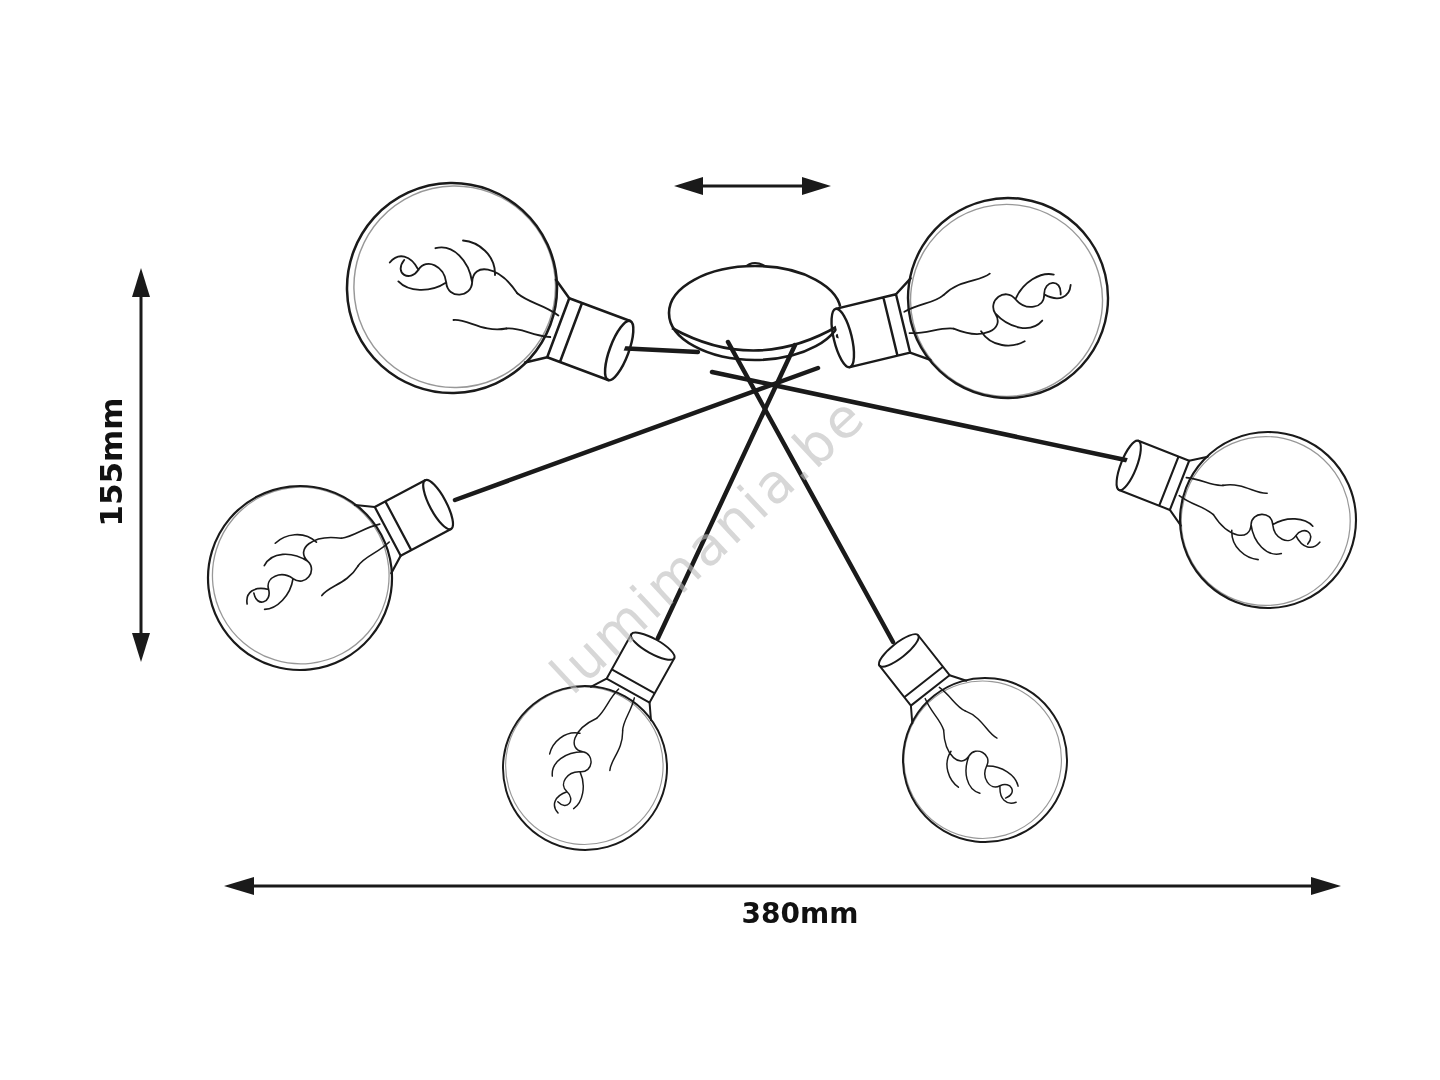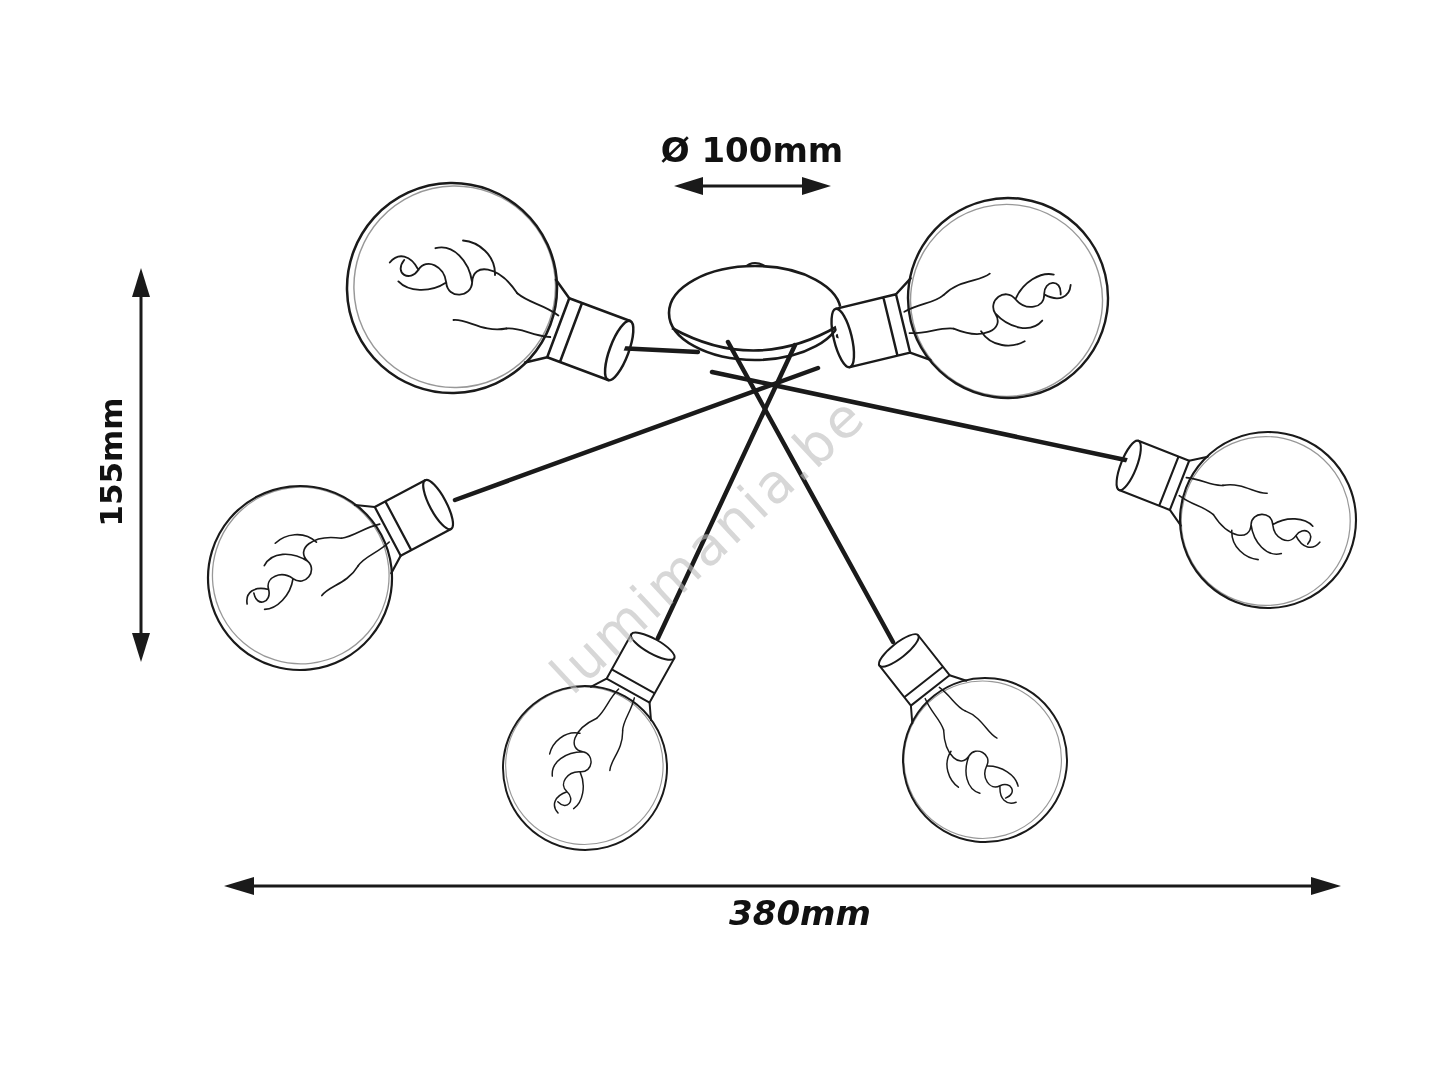--- a/index.html
+++ b/index.html
@@ -23,21 +23,21 @@
   .dim-label {
     position: absolute;
     font-weight: 700;
     color: #111111;
     white-space: nowrap;
     transform: translate(-50%, -50%);
   }
   .dim-label.diameter { left: 752px; top: 150px;  font-size: 34px; }
   .dim-label.height   { left: 111px; top: 462px;  font-size: 31px;
                         transform: translate(-50%, -50%) rotate(-90deg); }
-  .dim-label.width    { left: 800px; top: 913px;  font-size: 34px; font-style: italic; }
+  .dim-label.width    { left: 800px; top: 913px;  font-size: 28px; }
 
   .watermark {
     position: absolute;
     left: 708px; top: 545px;
     transform: translate(-50%, -50%) rotate(-43deg);
     font-size: 54px;
     font-weight: 400;
     letter-spacing: 3px;
     color: #bdbdbd;
     opacity: 0.6;
@@ -112,19 +112,18 @@
       <polygon points="141,662 132,633 150,633" stroke="none"></polygon>
     </g>
 
     <g stroke="#1a1a1a" fill="#1a1a1a">
       <line x1="252" y1="886" x2="1313" y2="886" stroke-width="3"></line>
       <polygon points="224,886 254,877 254,895" stroke="none"></polygon>
       <polygon points="1341,886 1311,877 1311,895" stroke="none"></polygon>
     </g>
   </svg>
 
-  <div class="dim-label diameter">Ø 100mm</div>
   <div class="dim-label height">155mm</div>
   <div class="dim-label width">380mm</div>
 
   <div class="watermark">lumimania.be</div>
 
 </div>
 
 </body></html>

